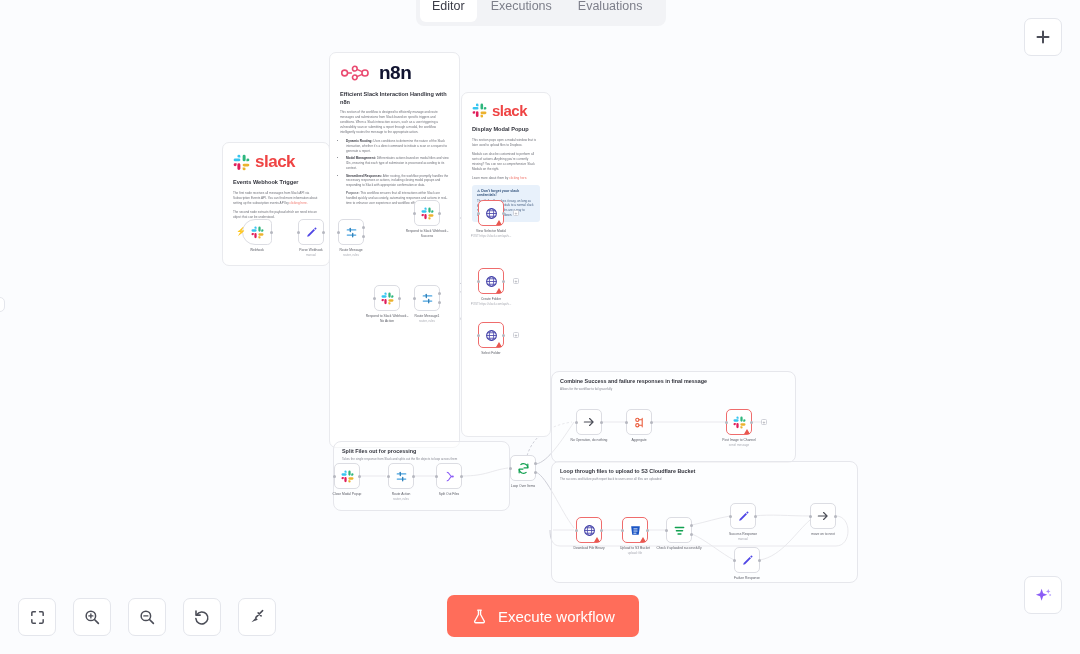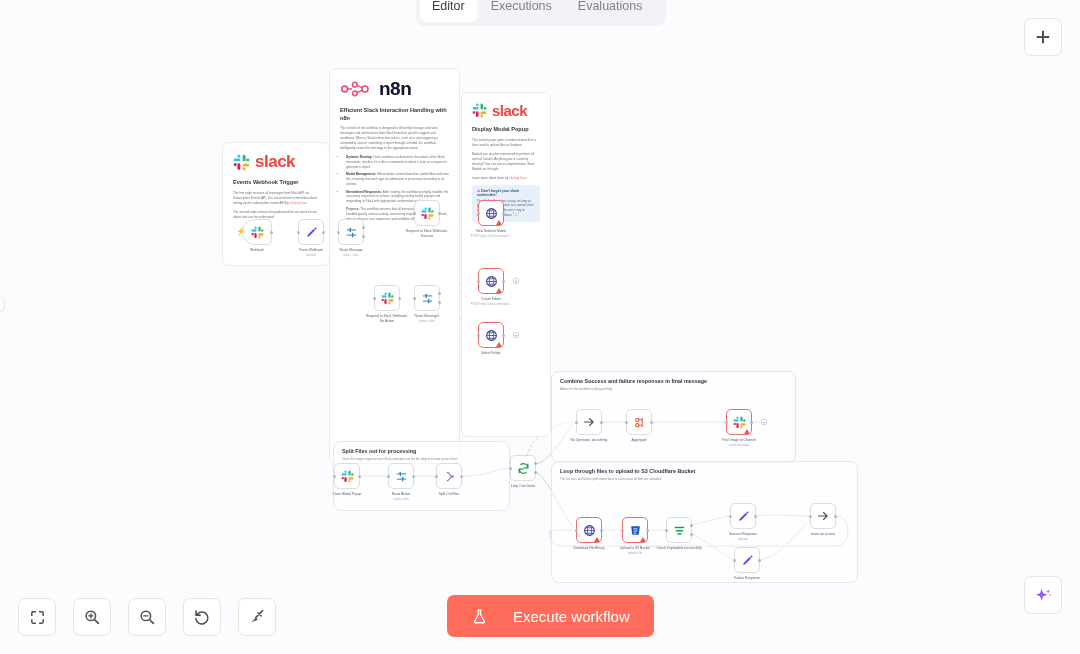--- a/index.html
+++ b/index.html
@@ -115,21 +115,21 @@
   .toolbar { position: absolute; left: 18px; bottom: 18px; display: flex; gap: 17px; }
   .tbtn {
     width: 38px; height: 38px; background: #fff; border: 1px solid #e4e6ec;
     border-radius: 7px; display: flex; align-items: center; justify-content: center;
   }
   #execute-workflow-btn {
     position: absolute; left: 447px; bottom: 17px;
     height: 42px; padding: 0 24px; background: #ff6d5a; color: #fff;
     border: none; border-radius: 7px; font-size: 15px;
     font-family: "Liberation Sans", sans-serif;
-    display: flex; align-items: center; gap: 25px; cursor: pointer;
+    display: flex; align-items: center; gap: 10px; cursor: pointer;
   }
   
   #sidebar-handle {
     position: absolute; left: -4px; top: 297px; width: 9px; height: 15px;
     background: #fff; border: 1px solid #e4e6ec; border-radius: 0 5px 5px 0;
   }
 </style>
 </head>
 <body>
 
@@ -189,21 +189,21 @@
         <path d="M754 516 C770 514, 790 516, 810 516"></path>
         <path d="M760 560 C782 556, 796 532, 810 520"></path>
         <path d="M836 516 C852 516, 852 546, 836 546 H560 C552 546, 550 538, 550 530"></path>
         <path d="M553 530 H574"></path>
       </g>
       <g stroke="#c8cad2" stroke-width="0.9" fill="none" stroke-dasharray="2.5 2">
         <path d="M526 460 C530 440, 545 426, 572 422"></path>
       </g>
     </svg>
 
-    <div class="sticky" id="sticky-n8n" style="left:329px; top:68px; width:131px; height:396px;">
+    <div class="sticky" id="sticky-n8n" style="left:329px; top:52px; width:131px; height:396px;">
       <div class="logo-row">
         <svg width="34" height="16" viewBox="0 0 46 22">
           <circle cx="6" cy="11" r="4" fill="none" stroke="#ea4b71" stroke-width="2.2"></circle>
           <circle cx="20" cy="5" r="3.2" fill="none" stroke="#ea4b71" stroke-width="2.2"></circle>
           <circle cx="20" cy="17" r="3.2" fill="none" stroke="#ea4b71" stroke-width="2.2"></circle>
           <circle cx="34" cy="11" r="4.2" fill="none" stroke="#ea4b71" stroke-width="2.2"></circle>
           <path d="M10 11 H16 M23 6 L30 9 M23 16 L30 13" stroke="#ea4b71" stroke-width="2"></path>
         </svg>
         <span class="n8n-word">n8n</span>
       </div>

